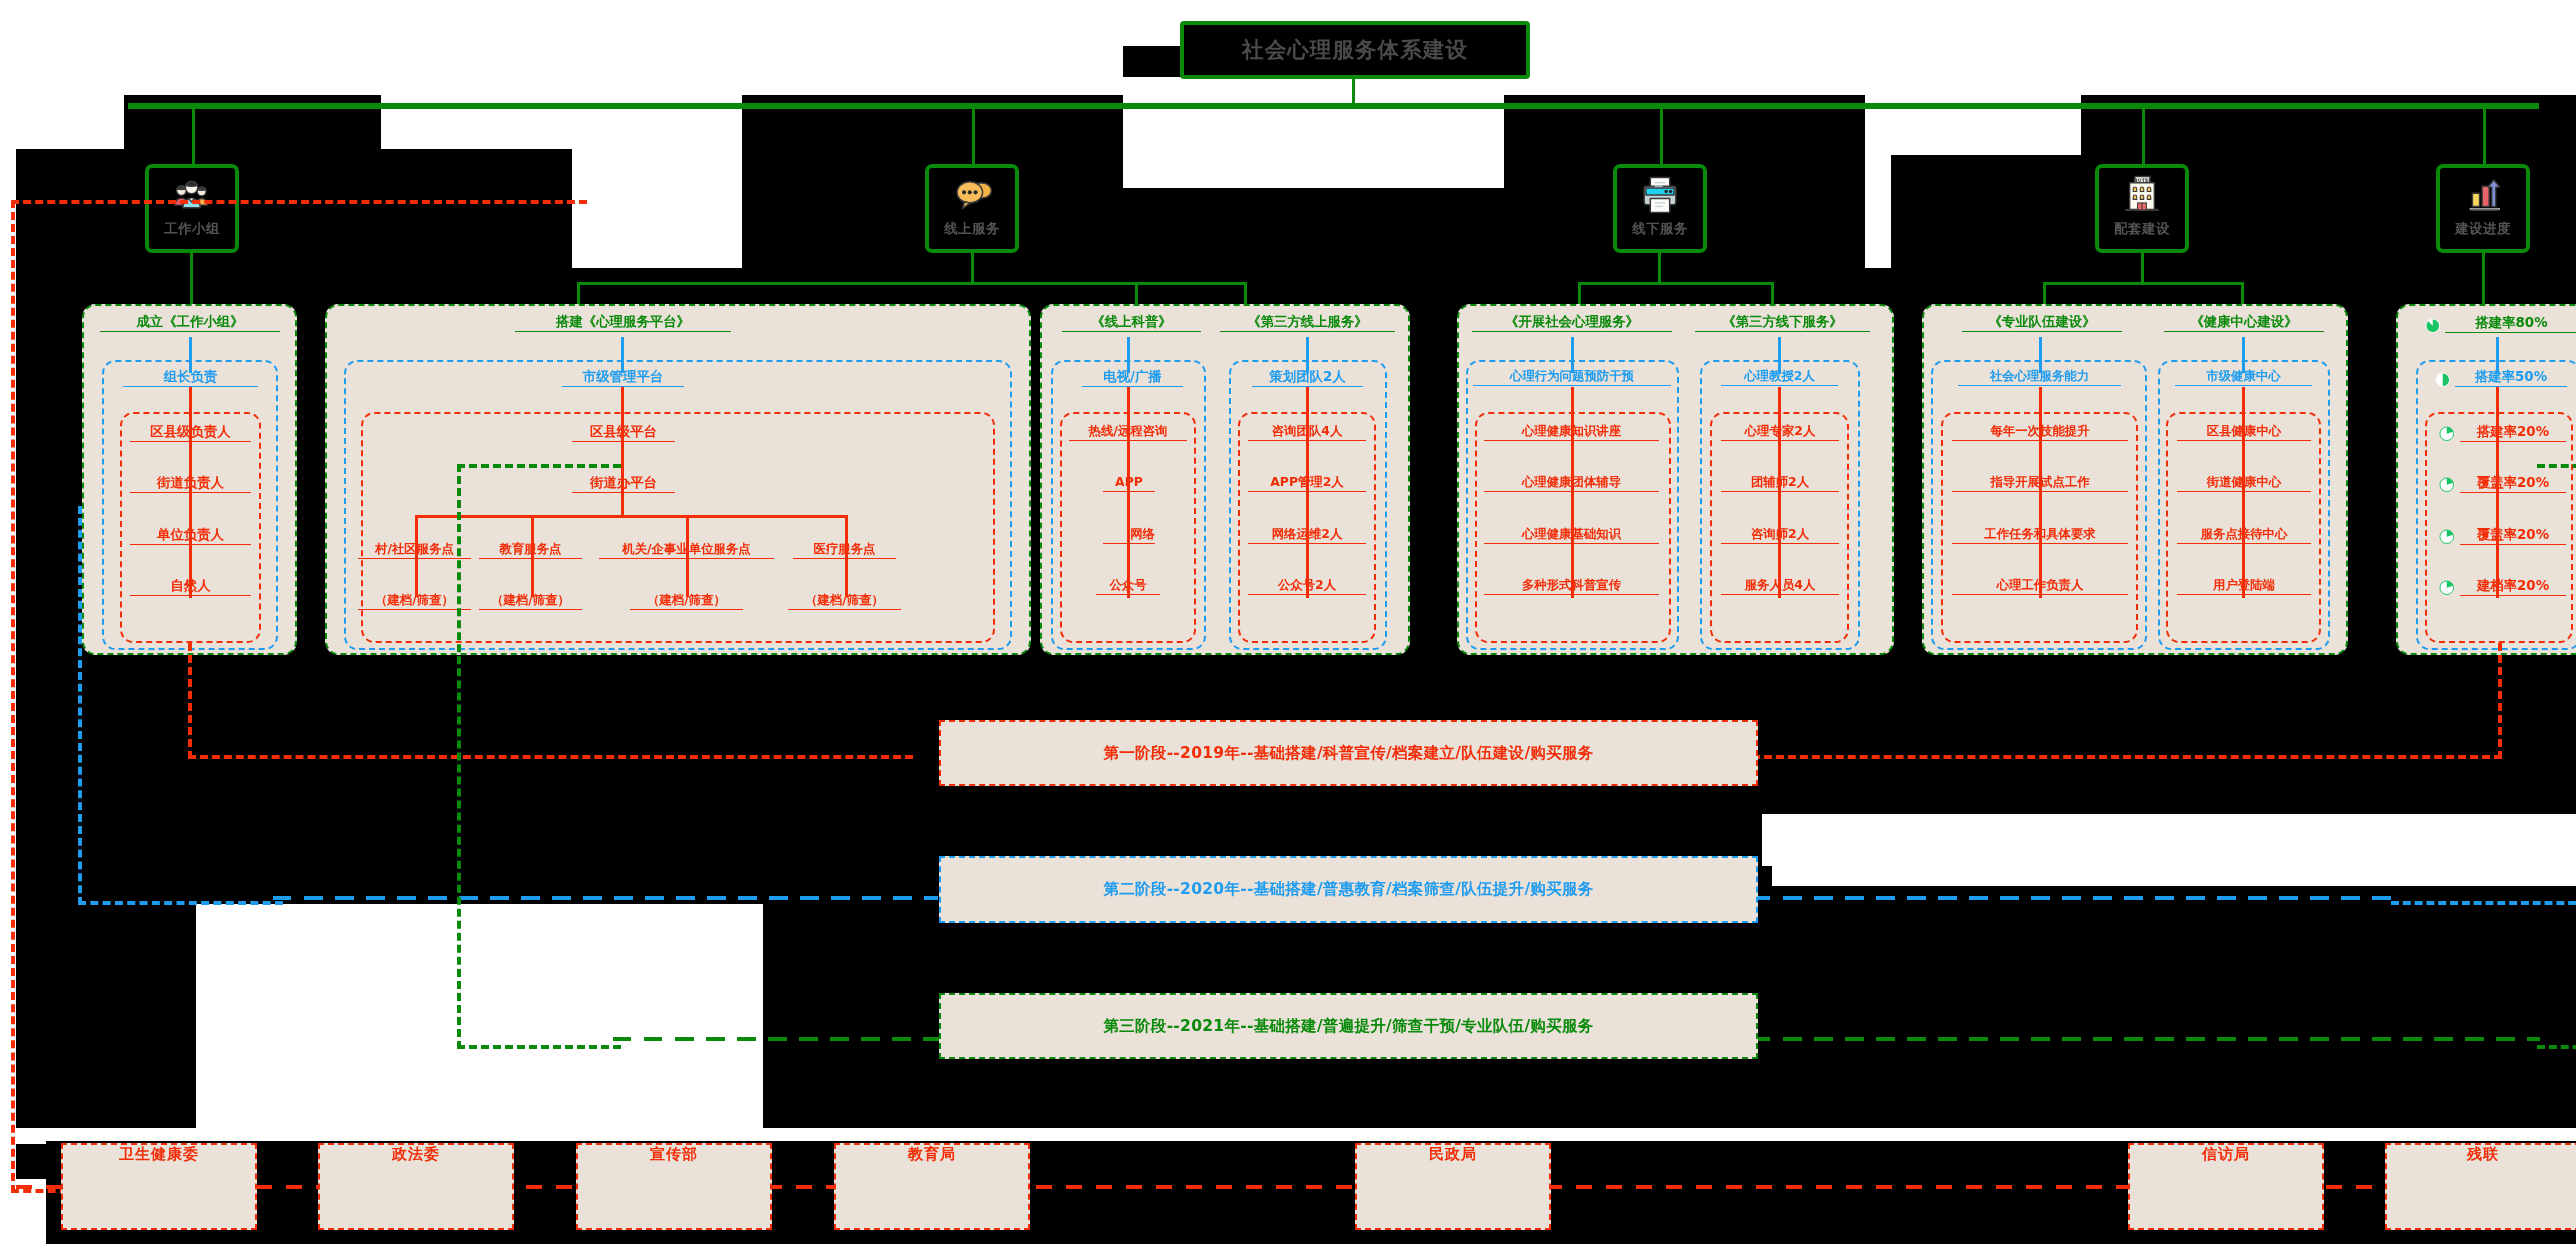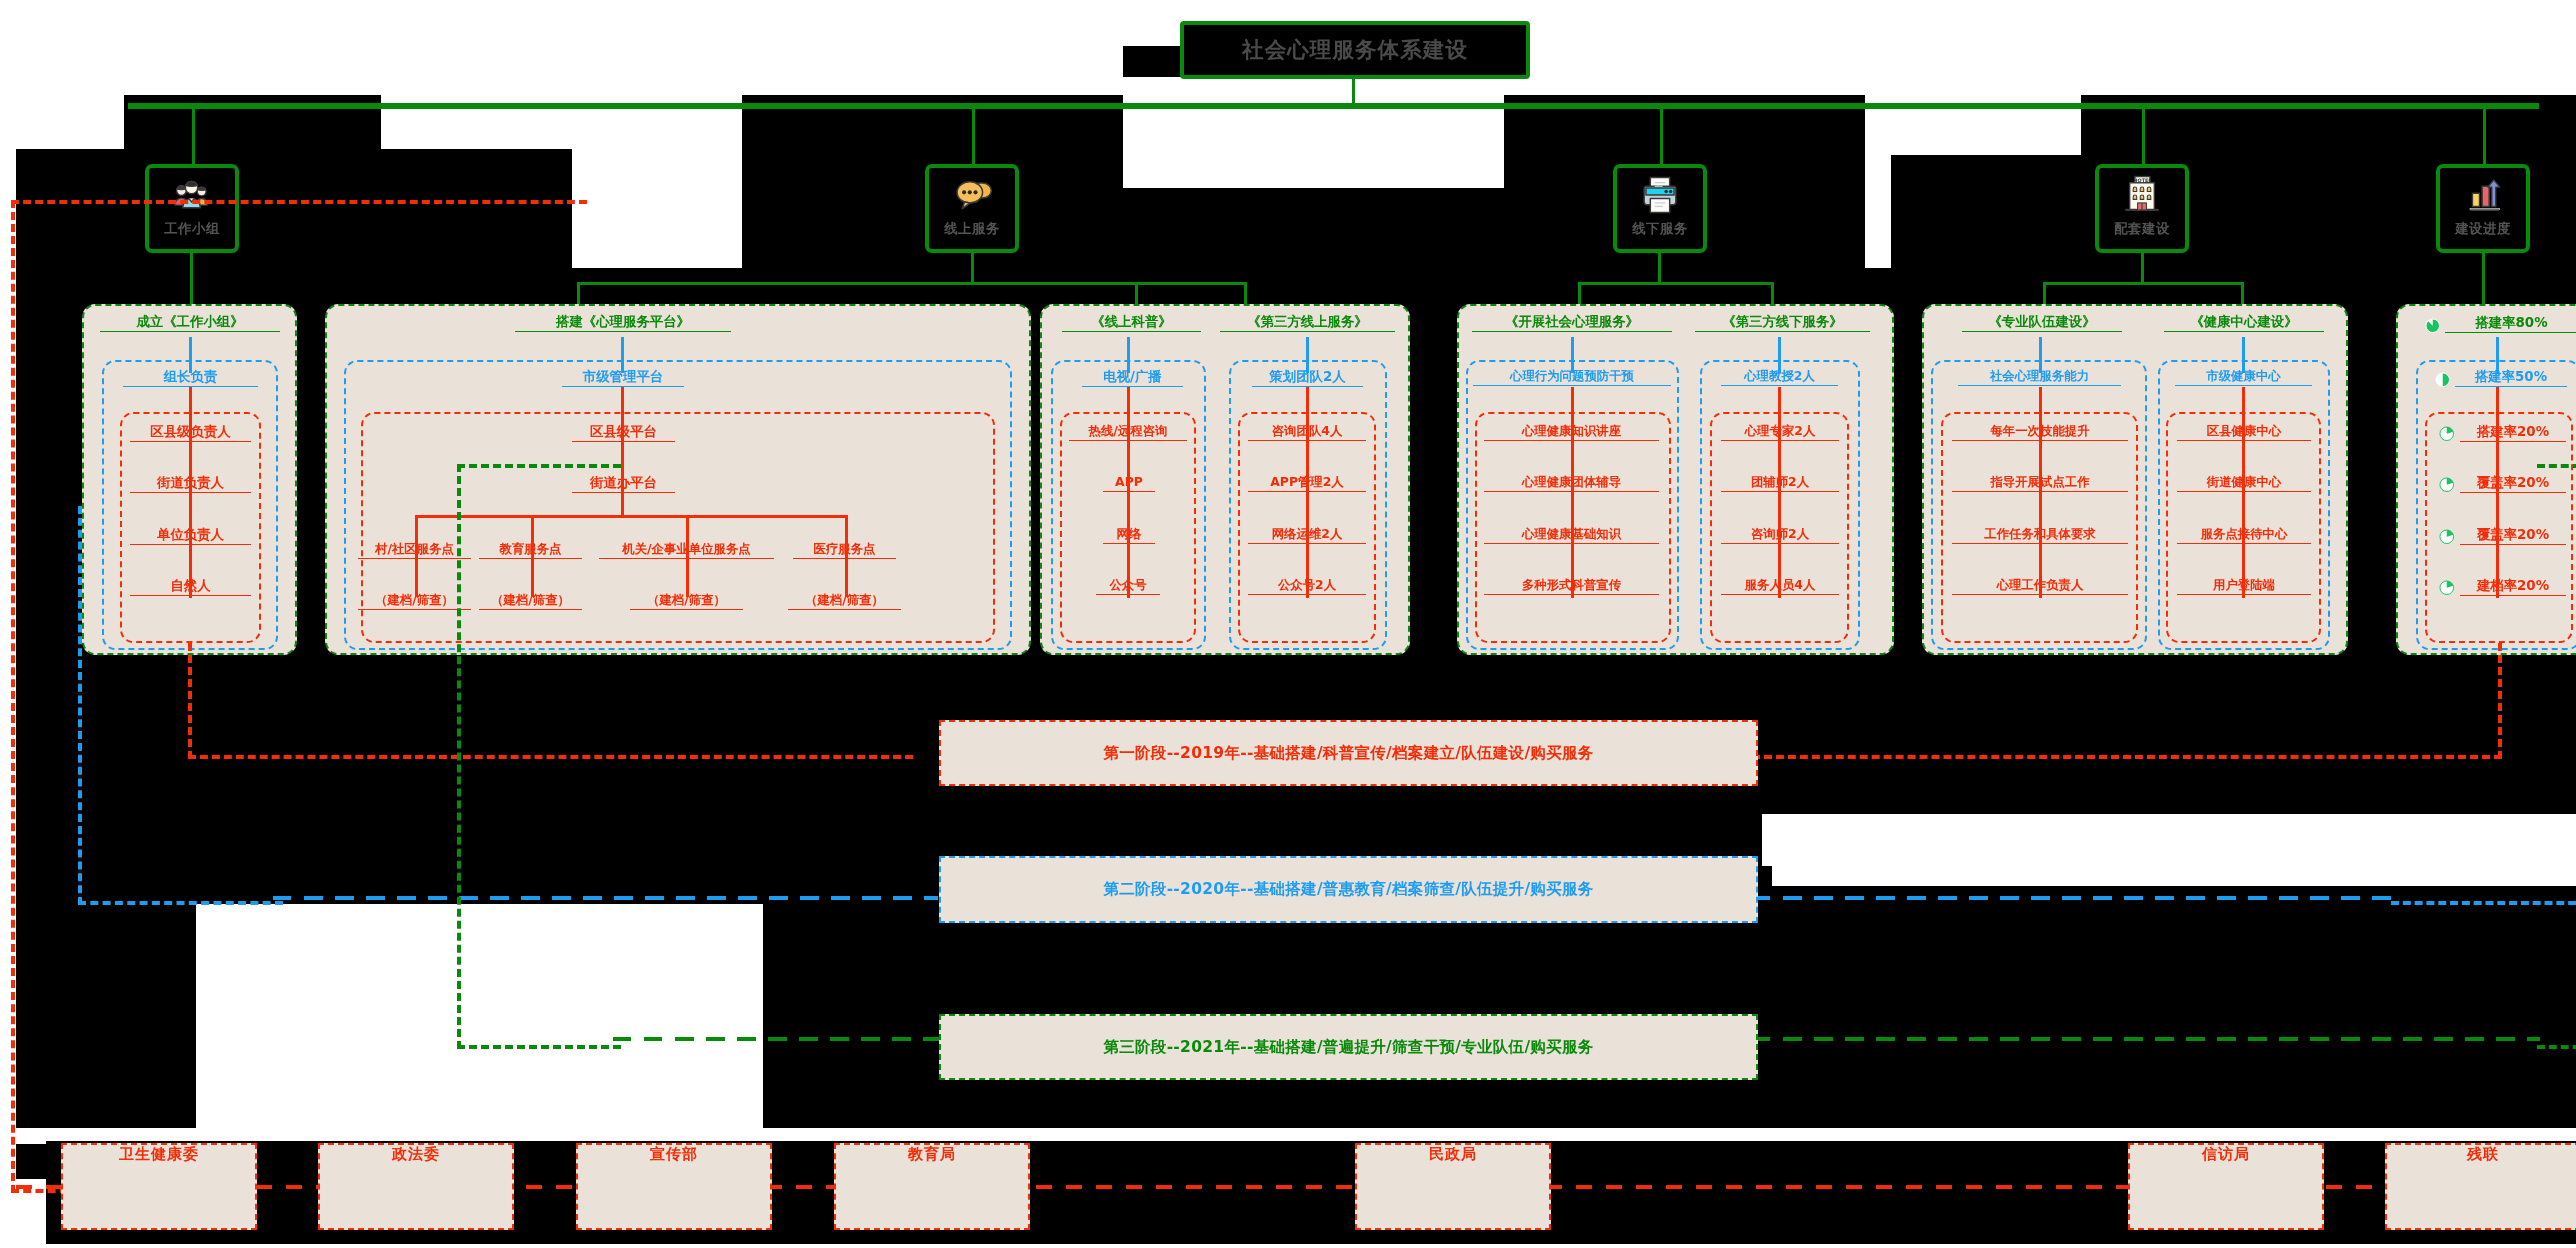--- a/index.html
+++ b/index.html
@@ -264,21 +264,21 @@
   <div class="vline" style="left:845px;top:515px;height:82px;background:#f22d08;"></div>
 
   <div class="gpanel" style="left:1040px;top:304px;width:370px;height:351px;"></div>
 
   <div class="node g" style="left:1062px;top:315px;width:139px;">《线上科普》</div>
   <div class="bluebox" style="left:1051px;top:360px;width:155px;height:290px;"></div>
   <div class="node b" style="left:1082px;top:370px;width:101px;">电视/广播</div>
   <div class="redbox" style="left:1060px;top:412px;width:136px;height:231px;"></div>
   <div class="node r sm" style="left:1069px;top:425px;width:118px;">热线/远程咨询</div>
   <div class="node r sm" style="left:1103px;top:476px;width:52px;">APP</div>
-  <div class="node r sm" style="left:1103px;top:528px;width:52px;">网络</div>
+  <div class="node r sm" style="left:1103px;top:528px;width:52px;text-align:right;">网络</div>
   <div class="node r sm" style="left:1096px;top:579px;width:64px;">公众号</div>
   <div class="vline" style="left:1127px;top:337px;height:36px;background:#1e9cf0;"></div>
   <div class="vline" style="left:1127px;top:387px;height:211px;background:#f22d08;"></div>
 
   <div class="node g" style="left:1220px;top:315px;width:175px;">《第三方线上服务》</div>
   <div class="bluebox" style="left:1229px;top:360px;width:158px;height:290px;"></div>
   <div class="node b" style="left:1252px;top:370px;width:111px;">策划团队2人</div>
   <div class="redbox" style="left:1238px;top:412px;width:138px;height:231px;"></div>
   <div class="node r sm" style="left:1248px;top:425px;width:118px;">咨询团队4人</div>
   <div class="node r sm" style="left:1248px;top:476px;width:118px;">APP管理2人</div>
@@ -389,21 +389,21 @@
   <div class="hline" style="left:613px;top:1037px;width:330px;height:4.1px;background:repeating-linear-gradient(90deg,#0a8a0a 0 18.5px,transparent 18.5px 31px);"></div>
   <div class="ln" style="left:2537px;top:464px;width:206px;height:577px;border-right:4.1px dashed #0a8a0a;border-top:4.1px dashed #0a8a0a;border-bottom:4.1px dashed #0a8a0a;"></div>
   <div class="hline" style="left:1721px;top:1037px;width:819px;height:4.1px;background:repeating-linear-gradient(90deg,#0a8a0a 0 18.5px,transparent 18.5px 31px);"></div>
 
   <div class="phase p1" style="left:939px;top:720px;width:819px;height:66px;">
     <span>第一阶段--2019年--基础搭建/科普宣传/档案建立/队伍建设/购买服务</span>
   </div>
   <div class="phase p2" style="left:939px;top:850px;width:819px;height:67px;">
     <span>第二阶段--2020年--基础搭建/普惠教育/档案筛查/队伍提升/购买服务</span>
   </div>
-  <div class="phase p3" style="left:939px;top:993px;width:819px;height:66px;margin-top:21px;">
+  <div class="phase p3" style="left:939px;top:993px;width:819px;height:66px;">
     <span>第三阶段--2021年--基础搭建/普遍提升/筛查干预/专业队伍/购买服务</span>
   </div>
 
   <div class="hline" style="left:15.5px;top:1185px;width:2617px;height:4.1px;background:repeating-linear-gradient(90deg,#f22d08 0 16.5px,transparent 16.5px 30px);"></div>
 
   <div class="dept" style="left:61px;top:1143px;width:196px;height:87px;">
     <span>卫生健康委</span>
   </div>
   <div class="dept" style="left:318px;top:1143px;width:196px;height:87px;">
     <span>政法委</span>

